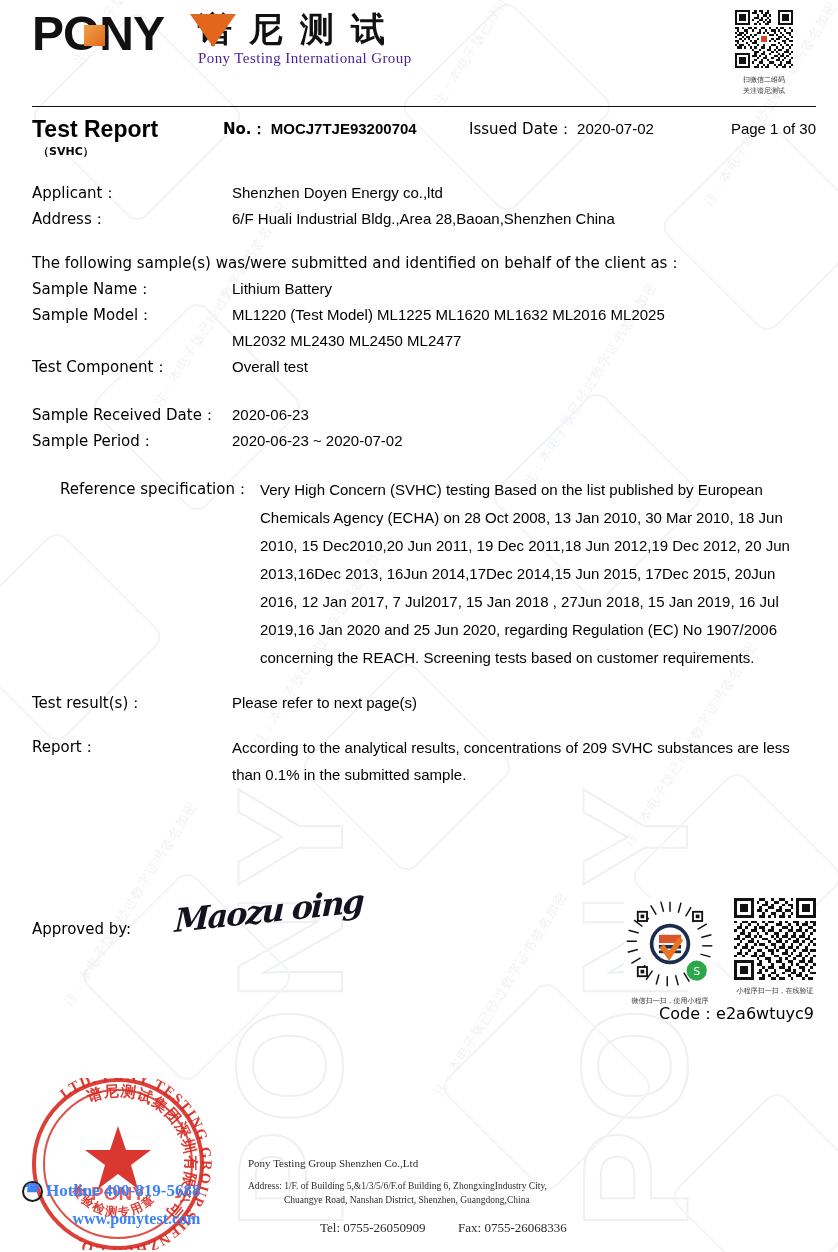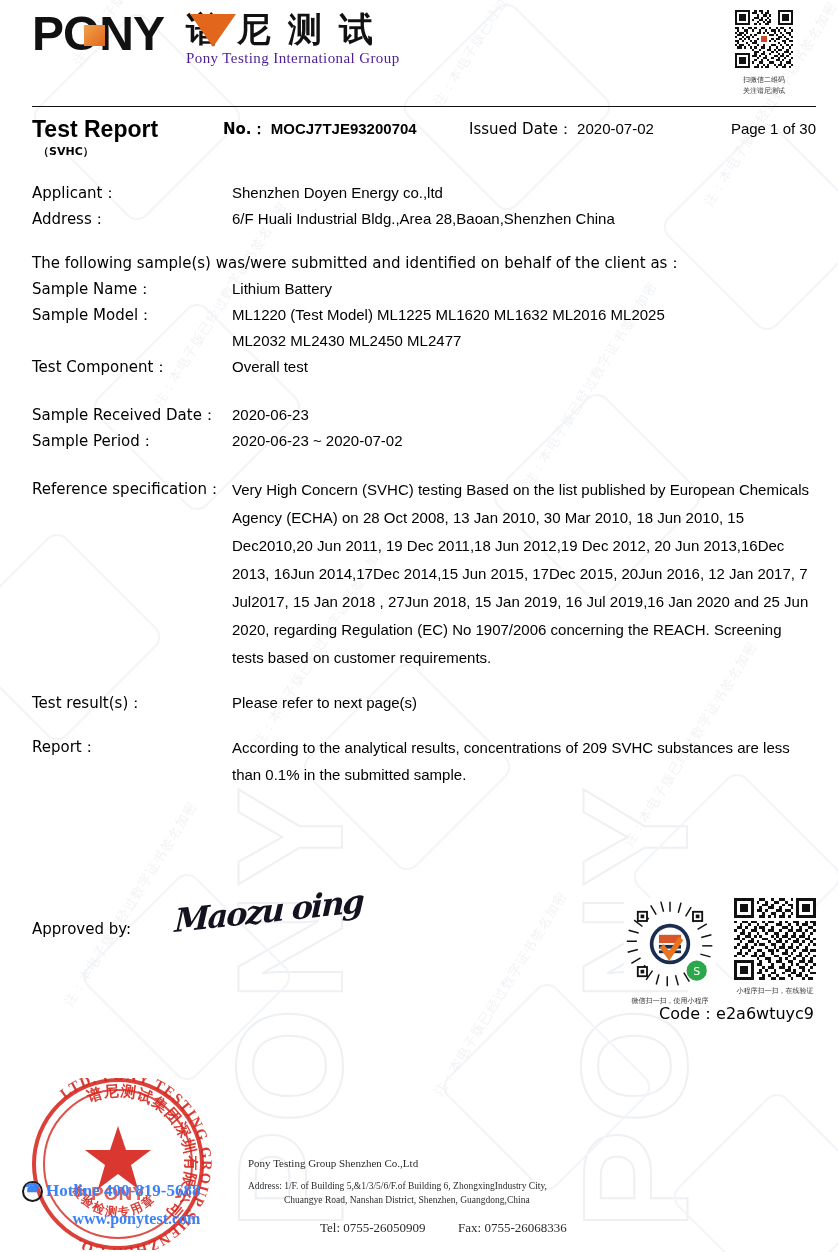--- a/index.html
+++ b/index.html
@@ -98,21 +98,21 @@
     position: absolute;
     left: 158px;
     top: 6px;
     width: 0;
     height: 0;
     border-left: 23px solid transparent;
     border-right: 23px solid transparent;
     border-top: 33px solid #e2661c;
   }
   .logo-cn-block {
-    margin-left: 22px;
+    margin-left: 34px;
     padding-top: 2px;
   }
   .logo-cn {
     font-family: "DejaVu Sans", sans-serif;
     font-size: 34px;
     font-weight: bold;
     letter-spacing: 17px;
     color: #111111;
     line-height: 38px;
   }
@@ -212,20 +212,21 @@
     width: 200px;
     flex: 0 0 200px;
     font-family: "DejaVu Sans", sans-serif;
   }
   .row .val {
     flex: 1;
   }
   .row-wide .lbl {
     width: 200px;
     flex: 0 0 200px;
+    margin-left: 28px;
   }
   .full-line {
     font-family: "DejaVu Sans", sans-serif;
   }
   .gap-14 { height: 14px; }
   .gap-18 { height: 18px; }
   .gap-22 { height: 22px; }
 
   .models-line2 {
     margin-left: 200px;

